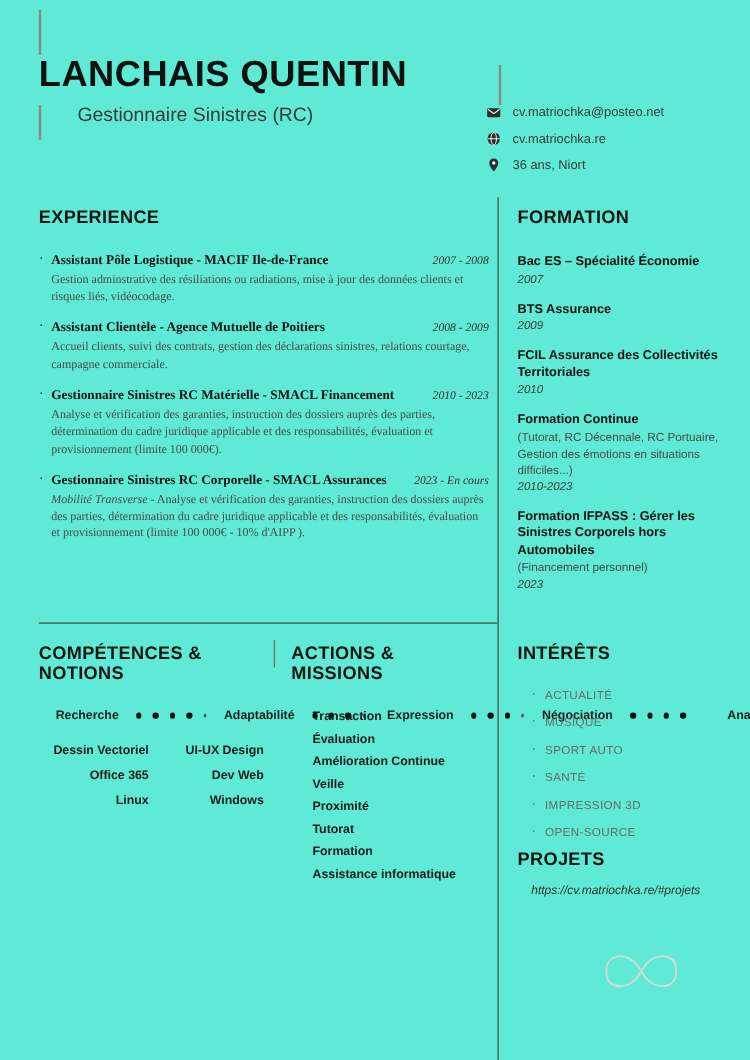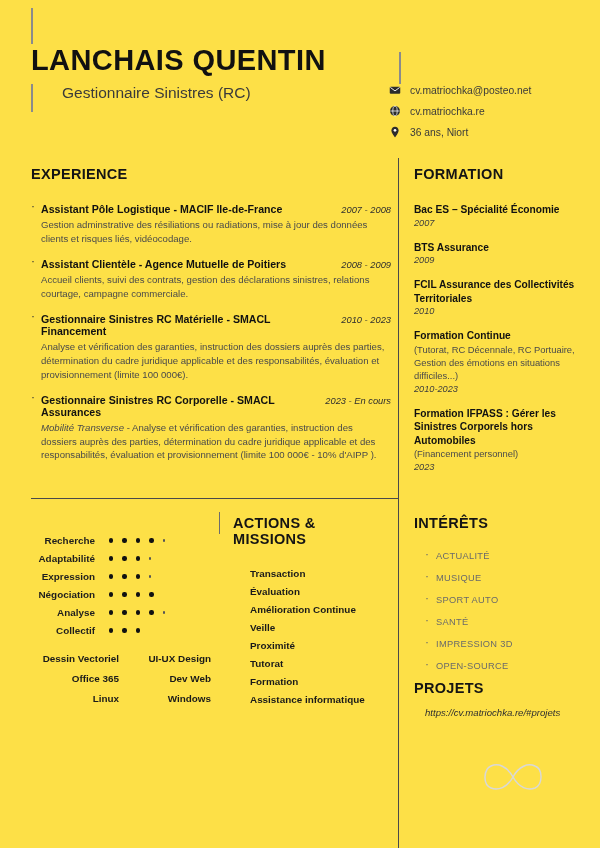--- a/index.html
+++ b/index.html
@@ -6,21 +6,21 @@
   html, body {
     width:600px; height:848px;
     background:#ffffff;
     font-family:"Liberation Sans", sans-serif;
     color:#1c1c1c;
     overflow:hidden;
   }
   .page {
     position:relative;
     width:600px; height:848px;
-    background:#fde047;
+    background:#5eead4;
   }
   
   .vbar { position:absolute; background:#8b8b8b; width:1.6px; }
   .bar-name-top   { left:31px; top:8px;   height:36px; }
   .bar-name-bot   { left:31px; top:84px;  height:28px; }
   .bar-contact    { left:399px; top:52px; height:32px; }
 
   
   .divider-main {
     position:absolute; left:398px; top:158px;
@@ -59,21 +59,21 @@
   .crow .ctext { font-size:10.3px; color:#3a3a3a; }
 
   
   .sec-title {
     font-size:14.5px; font-weight:700; letter-spacing:.3px; color:#141414;
   }
 
   
   .exp-wrap { position:absolute; left:31px; top:166px; width:360px; }
   .exp-list { margin-top:21px; display:flex; flex-direction:column; gap:13px; }
-  .exp-item { position:relative; padding-left:10px; }
+  .exp-item { position:relative; padding-left:10px;font-family:Liberation Serif, serif; }
   .exp-item::before {
     content:"·"; position:absolute; left:0; top:-3px;
     font-size:12px; color:#333; line-height:1;
   }
   .exp-head { display:flex; justify-content:space-between; align-items:baseline; }
   .exp-role { font-size:10.6px; font-weight:700; color:#111; }
   .exp-date { font-size:9.3px; font-style:italic; color:#2e2e2e; white-space:nowrap; padding-left:8px; }
   .exp-desc {
     margin-top:3px; font-size:9.6px; line-height:1.42; color:#4a4a4a;
   }
@@ -81,21 +81,21 @@
 
   
   .form-wrap { position:absolute; left:414px; top:166px; width:172px; }
   .form-list { margin-top:21px; display:flex; flex-direction:column; gap:13px; }
   .form-title { font-size:10.2px; font-weight:700; color:#111; line-height:1.33; }
   .form-note { font-size:9.4px; color:#4a4a4a; line-height:1.38; margin-top:1px; }
   .form-year { font-size:9.2px; font-style:italic; color:#3d3d3d; margin-top:1px; }
 
   
   .comp-wrap { position:absolute; left:31px; top:515px; width:180px; }
-  .skills-rated { margin-top:20px; display:flex; flex-direction:column; gap:7px; }
+  .skills-rated { margin-top:20px; display:flex; flex-direction:row; gap:7px; }
   .srow { display:flex; align-items:center; }
   .srow .slabel {
     width:78px; text-align:right; padding-right:14px;
     font-size:9.9px; font-weight:700; color:#1e1e1e;
   }
   .dots { display:flex; align-items:center; gap:9px; }
   .dot { width:4.4px; height:4.4px; border-radius:50%; background:#111; flex:0 0 auto; }
   .dot.half { width:2.1px; height:2.1px; background:#555; }
 
   .skill-grid {
@@ -233,20 +233,21 @@
         </div>
         <div>
           <div class="form-title">Formation IFPASS : Gérer les Sinistres Corporels hors Automobiles</div>
           <div class="form-note">(Financement personnel)</div>
           <div class="form-year">2023</div>
         </div>
       </div>
   </div>
 
   <div class="comp-wrap">
+    <div class="sec-title">COMPÉTENCES &amp; NOTIONS</div>
     <div class="skills-rated" id="rated-list">
         <div class="srow">
           <div class="slabel">Recherche</div>
           <div class="dots">
             <span class="dot"></span>
             <span class="dot"></span>
             <span class="dot"></span>
             <span class="dot"></span>
             <span class="dot half"></span>
           </div>

